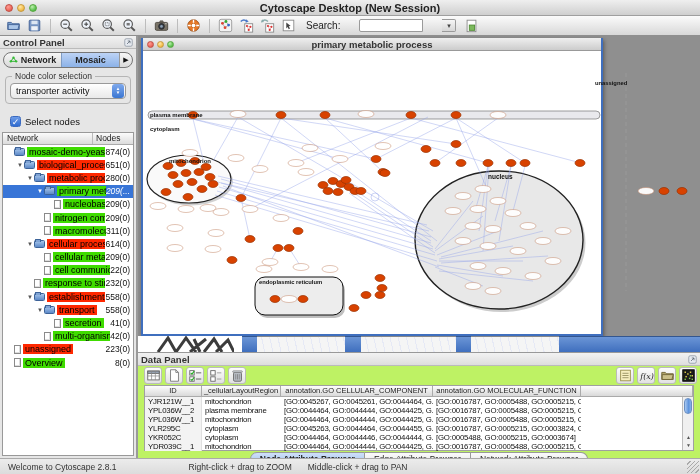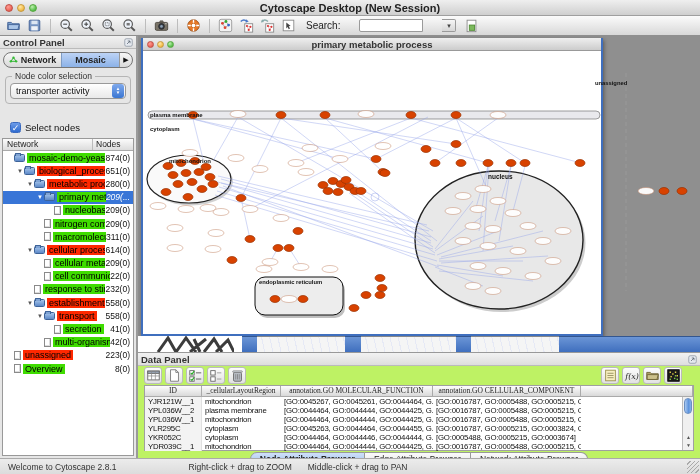--- a/index.html
+++ b/index.html
@@ -37,21 +37,21 @@
     background:linear-gradient(#f2f2f2,#dedede); border-bottom:1px solid #bbb; }
   .panel-head .ph-title { font-size:9.5px; font-weight:bold; color:#333; flex:1; }
   .panel-head svg { width:9px; height:9px; }
   #cp-tabs { display:flex; margin:3px 3px 2px 3px; height:16px; border:1px solid #777;
     border-radius:8px; overflow:hidden; background:linear-gradient(#f7f7f7,#d9d9d9); }
   .cp-tab { flex:1; display:flex; align-items:center; justify-content:center; gap:3px;
     font-size:9px; font-weight:bold; color:#222; }
   .cp-tab.sel { background:linear-gradient(#bdd3f5,#8cb2e8); border-left:1px solid #7f9cc4; }
   #cp-tab-arrow { width:13px; display:flex; align-items:center; justify-content:center;
     font-size:7px; color:#111; border-left:1px solid #999; }
-  #groupbox { margin:6px 5px 12px 5px; border:1px solid #b5b5b5; border-radius:4px; padding:6px 4px 4px 4px; position:relative; }
+  #groupbox { margin:6px 5px 6px 5px; border:1px solid #b5b5b5; border-radius:4px; padding:6px 4px 4px 4px; position:relative; }
   #groupbox-label { position:absolute; top:-6px; left:6px; background:#e6e6e6; padding:0 3px;
     font-size:8.5px; color:#333; }
   #combo { height:16px; border:1px solid #999; border-radius:4px; background:linear-gradient(#ffffff,#e9e9e9);
     display:flex; align-items:center; padding-left:5px; position:relative; }
   #combo-value { font-size:9px; color:#111; flex:1; }
   #combo-stepper { width:12px; height:14px; margin-right:1px; border-radius:3px;
     background:linear-gradient(#7fa9ec,#3a76d2); display:flex; flex-direction:column;
     align-items:center; justify-content:center; color:#fff; font-size:4.5px; line-height:4px; }
   #selectnodes-row { display:flex; align-items:center; gap:4px; margin:5px 0 4px 10px; height:13px; }
   #selectnodes-box { width:11px; height:11px; border-radius:2.5px; border:1px solid #3a6ac0;
@@ -96,31 +96,31 @@
   
   #bg-strip { position:absolute; left:0; top:300px; width:100%; height:16px; display:flex; }
   #bg-strip .frag { border-top:1px solid #888; background:#f3f3f3; }
   #bg-strip .frag.tex { background:repeating-linear-gradient(78deg,#f5f5f5 0 7px,#e6e9f5 7px 8px); }
   #bg-strip .blue { background:linear-gradient(#6b95d6,#3f6fbe); border-top:1px solid #33568f; }
   #bg-strip .white { background:#fff; }
   #squiggle { width:78px; height:16px; background:#fff; }
   
   #data-panel { position:absolute; left:0; top:316px; width:100%; height:106px;
     background:#bef264; border-top:1px solid #999; display:flex; flex-direction:column; }
-  #dp-toolbar { height:21px; display:flex; align-items:center; padding:1px 18px 1px 6px; gap:3px; }
+  #dp-toolbar { height:21px; display:flex; align-items:center; padding:1px 3px 1px 6px; gap:3px; }
   #dp-toolbar .tbtn { width:18px; height:17px; border:1px solid #bbb; border-radius:3px;
     background:linear-gradient(#fcfcfc,#e2e2e2); }
   #dp-toolbar .spacer { flex:1; }
   #dp-table { margin:0 6px; border:1px solid #a0a0a0; background:#fff; position:relative;
     height:66px; }
   .dgrid { display:grid; grid-template-columns:57px 79px 152px 148px 1fr; }
   #dp-thead { height:11px; }
   #dp-thead .th { background:linear-gradient(#fdfdfd,#d9d9d9); border-right:1px solid #aaa;
     border-bottom:1px solid #aaa; font-size:7.5px; color:#222; text-align:center;
-    overflow:hidden; white-space:nowrap; line-height:10px;font-family:Liberation Serif, serif; }
+    overflow:hidden; white-space:nowrap; line-height:10px; }
   .drow { height:9px; }
   .drow .td { font-size:7.8px; letter-spacing:-0.2px; color:#111; white-space:nowrap;
     overflow:hidden; padding-left:3px; line-height:9px; }
   .drow .td.id { font-weight:normal; background:#f3f3f3; border-right:1px solid #e0e0e0; }
   #dp-scroll { position:absolute; right:0; top:11px; bottom:0; width:11px;
     background:#f0f0f0; border-left:1px solid #bbb; }
   #dp-thumb { position:absolute; top:1px; left:1px; width:8px; height:16px; border-radius:4px;
     background:linear-gradient(90deg,#a9c9f2,#5c93dd 60%,#88b2e8); border:1px solid #6a8fc2; }
   #dp-arrows { position:absolute; bottom:1px; left:0; width:11px; font-size:5px; color:#555;
     text-align:center; line-height:8px; }
@@ -703,22 +703,22 @@
                   <rect x="10" y="8" width="1.6" height="1.6"></rect>
                 </g>
               </svg>
             </span>
           </span>
       </div>
       <div id="dp-table">
         <div id="dp-thead" class="dgrid">
             <span class="th">ID</span>
             <span class="th">_cellularLayoutRegion</span>
+            <span class="th">annotation.GO CELLULAR_COMPONENT</span>
             <span class="th">annotation.GO MOLECULAR_FUNCTION</span>
-            <span class="th">annotation.GO CELLULAR_COMPONENT</span>
             <span class="th"></span>
           </div>
         <div id="dp-tbody">
             <div class="drow dgrid">
               <span class="td id">YJR121W__1</span>
               <span class="td">mitochondrion</span>
               <span class="td">[GO:0045267, GO:0045261, GO:0044464, G...</span>
               <span class="td">[GO:0016787, GO:0005488, GO:0005215, G...</span>
               <span class="td"></span>
             </div>

